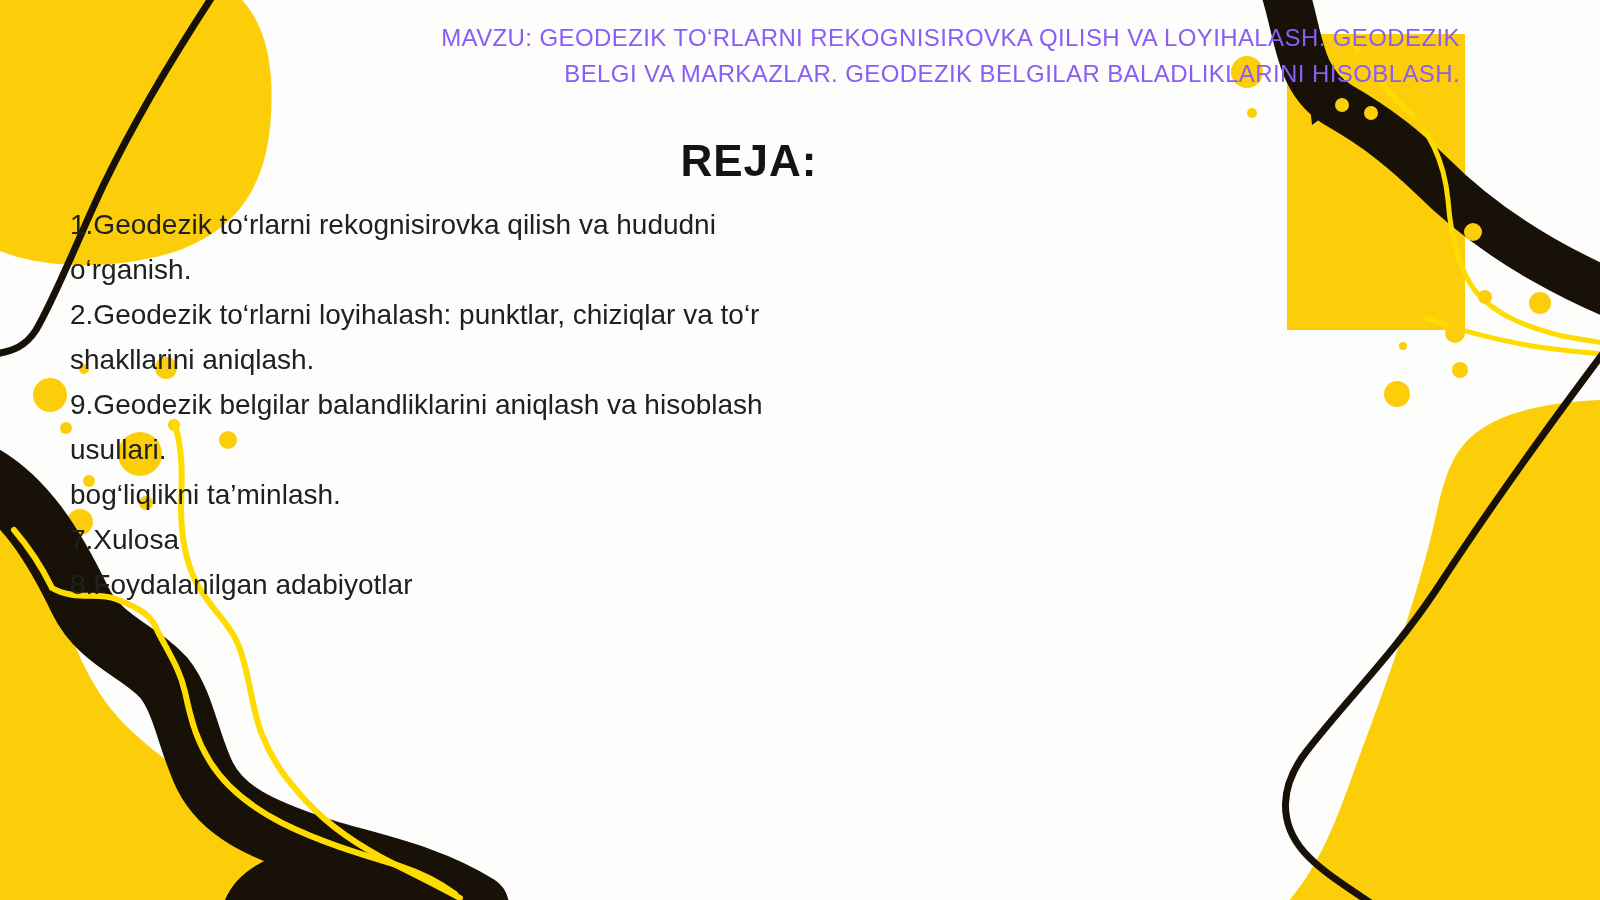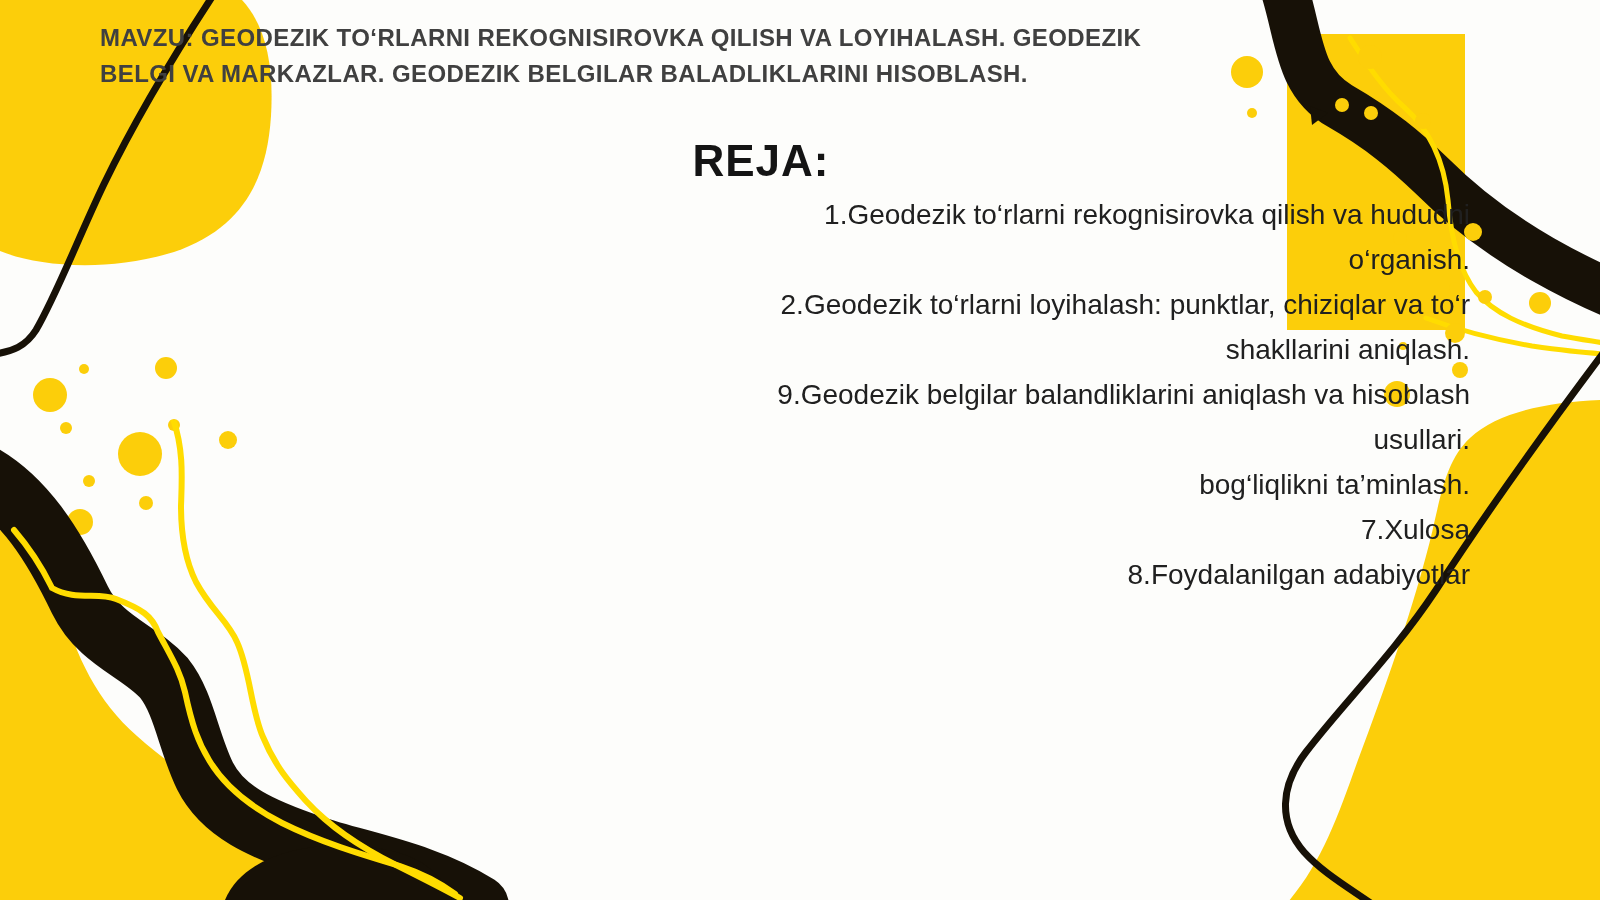--- a/index.html
+++ b/index.html
@@ -7,30 +7,30 @@
     width:1600px;height:900px;
     background:var(--background,#FDFDFB);
     overflow:hidden;position:relative;
     font-family:"Liberation Sans",sans-serif;
   }
   .dec{position:absolute;z-index:1;pointer-events:none;}
   .dec path,.dec circle,.dec rect{stroke:none;}
   .stroke{fill:none;stroke-linecap:round;}
   .textlayer{position:absolute;z-index:2;}
   .slide-title{
-    top:20px;left:100px;width:1360px;text-align:left;
-    font-weight:700;font-size:24px;line-height:36px;letter-spacing:0.4px;
-    color:#404040;
+    top:20px;left:100px;width:1360px;text-align:right;
+    font-weight:400;font-size:24px;line-height:36px;letter-spacing:0.4px;
+    color:#8b5cf6;
   }
   .reja-heading{
-    top:136px;left:16px;width:1490px;text-align:center;
+    top:136px;left:4px;width:1490px;text-align:center;
     font-weight:700;font-size:44px;letter-spacing:1px;color:#141414;
   }
   .reja-list{
-    top:192px;left:70px;width:1400px;text-align:right;
+    top:202px;left:70px;width:1400px;text-align:left;
     font-size:28px;line-height:45px;color:var(--text,#202020);
     font-weight:400;
   }
 </style>
 </head>
 <body style="--yellow: #FCCE0A; --yellow-bright: #FFDC00; --ink: #171107; --background: #FDFDFB; --text: #202020;">
 
 <svg class="dec" style="left:0;top:0" width="340" height="420" viewBox="0 0 340 420">
   <path style="fill:var(--yellow)" d="M0,0 L242,0 C266,26 274,66 271,116 C267,178 244,228 174,252 C106,273 36,266 0,251 Z"></path>
   <path class="stroke" style="stroke:var(--ink)" stroke-width="7" d="M214,-6 C176,52 134,122 104,184 C79,236 57,294 36,330 C26,346 12,352 -6,354"></path>

